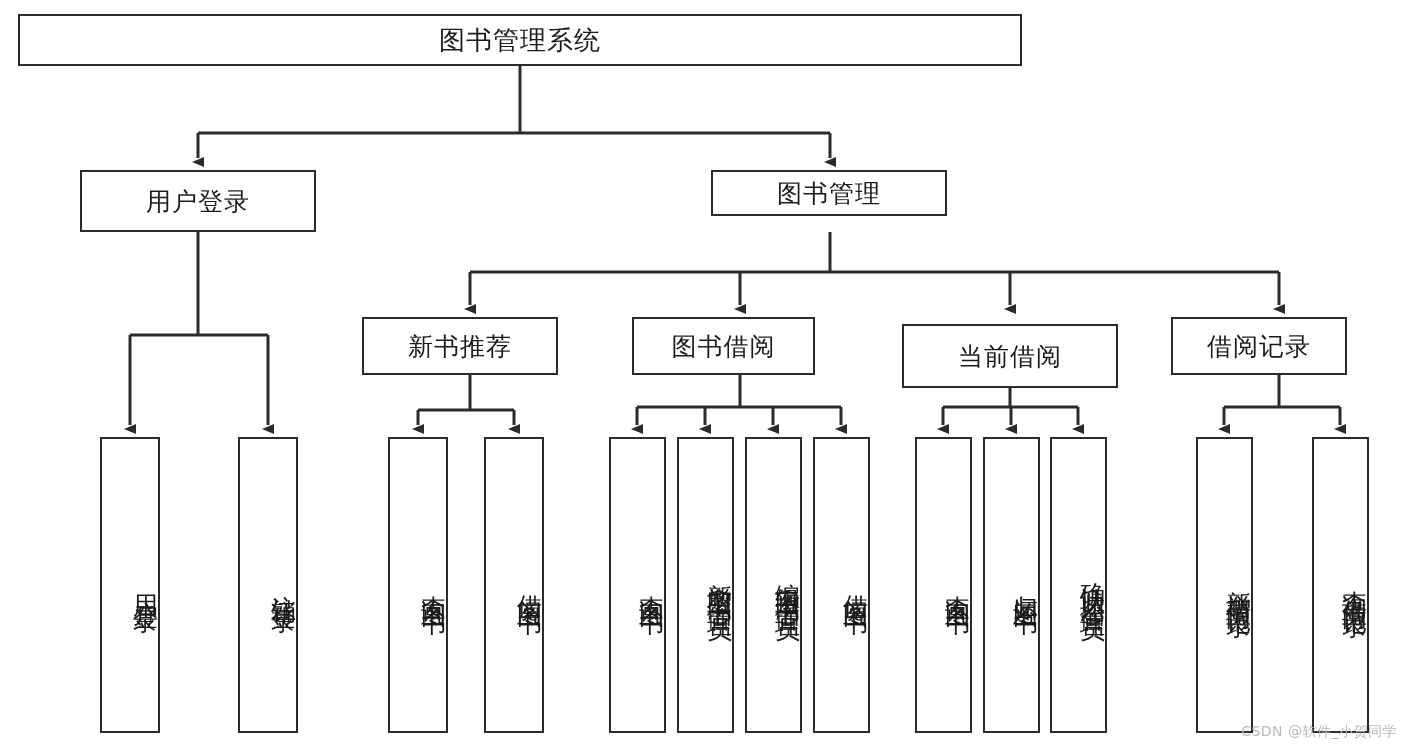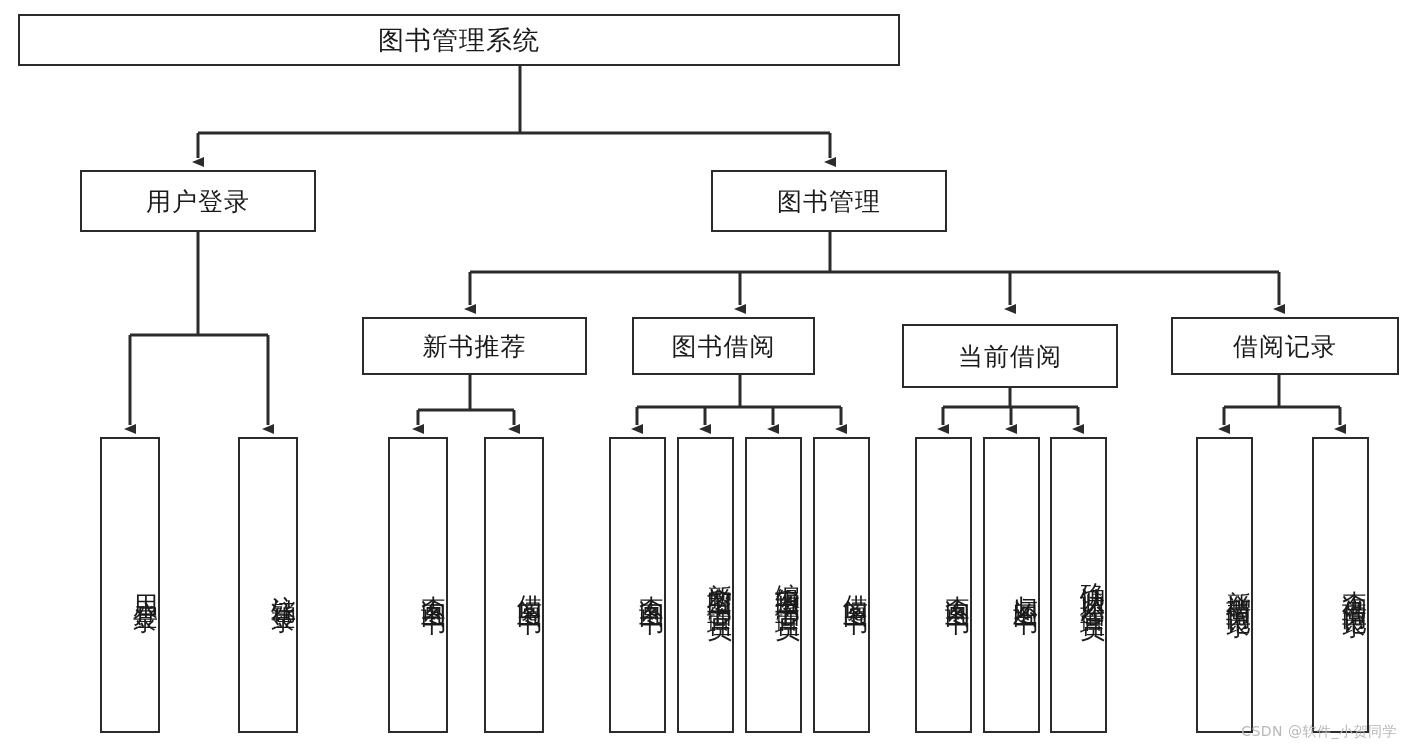--- a/index.html
+++ b/index.html
@@ -116,41 +116,41 @@
       <path d="M1011,407 L1011,425" marker-end="url(#arrow)"></path>
       <path d="M1078,407 L1078,425" marker-end="url(#arrow)"></path>
 
       <path d="M1279,375 L1279,407"></path>
       <path d="M1224,407 L1340,407"></path>
       <path d="M1224,407 L1224,425" marker-end="url(#arrow)"></path>
       <path d="M1340,407 L1340,425" marker-end="url(#arrow)"></path>
     </g>
   </svg>
 
-  <div class="node horiz root" style="left:18px; top:14px; width:882px; height:52px;">
+  <div class="node horiz root" style="left:18px; top:14px; width:1004px; height:52px;">
     <span>图书管理系统</span>
   </div>
 
   <div class="node horiz" style="left:80px; top:170px; width:236px; height:62px;">
     <span>用户登录</span>
   </div>
-  <div class="node horiz" style="left:711px; top:170px; width:236px; height:62px;">
+  <div class="node horiz" style="left:711px; top:170px; width:236px; height:46px;">
     <span>图书管理</span>
   </div>
 
-  <div class="node horiz" style="left:362px; top:317px; width:225px; height:58px;">
+  <div class="node horiz" style="left:362px; top:317px; width:196px; height:58px;">
     <span>新书推荐</span>
   </div>
   <div class="node horiz" style="left:632px; top:317px; width:183px; height:58px;">
     <span>图书借阅</span>
   </div>
   <div class="node horiz" style="left:902px; top:324px; width:216px; height:64px;">
     <span>当前借阅</span>
   </div>
-  <div class="node horiz" style="left:1171px; top:317px; width:228px; height:58px;">
+  <div class="node horiz" style="left:1171px; top:317px; width:176px; height:58px;">
     <span>借阅记录</span>
   </div>
 
   <div class="node vert" style="left:100px; top:437px; width:60px; height:296px;">
     <span class="vlabel">用户登录</span>
   </div>
   <div class="node vert" style="left:238px; top:437px; width:60px; height:296px;">
     <span class="vlabel">注销登录</span>
   </div>
 

